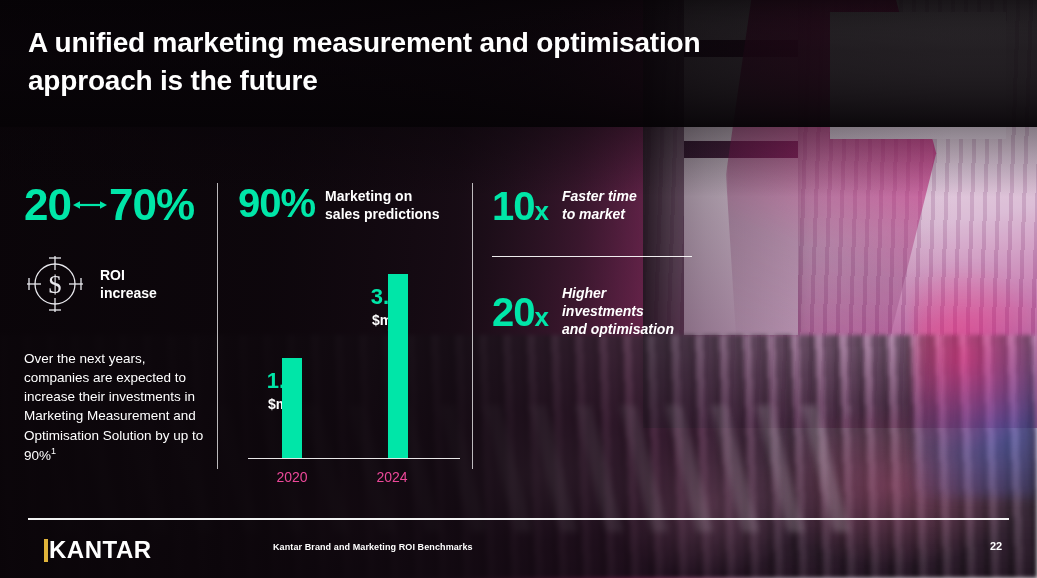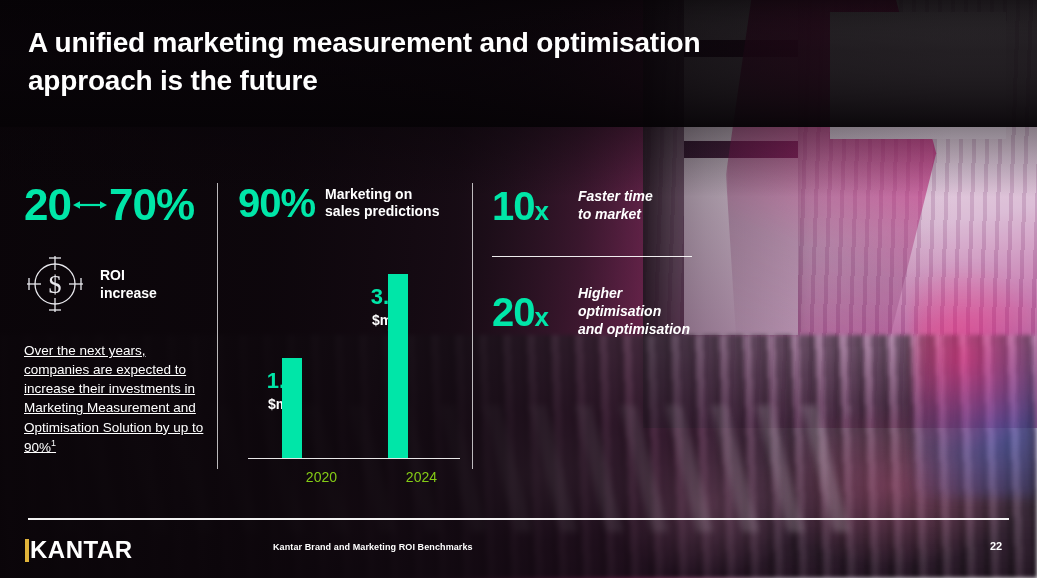--- a/index.html
+++ b/index.html
@@ -126,29 +126,28 @@
     display:inline-block; width:34px; height:14px; margin:0 2px; position:relative;
   }
   .bigstat .arrow svg{ position:absolute; left:0; top:0; }
 
   .roi-row{ display:flex; align-items:center; gap:14px; margin-top:26px; }
   .roi-icon{ width:62px; height:62px; flex:0 0 62px; }
   .roi-label{
     font-size:14px; font-weight:700; line-height:1.3; color:#fff;
   }
   .col1-body{
-    margin-top:26px; font-size:13.5px; line-height:1.42; color:#fff; font-weight:400;
+    margin-top:34px; font-size:13.5px; line-height:1.42; color:#fff; font-weight:400;
     max-width:180px;
-    text-decoration:underline;
   }
   .col1-body sup{ font-size:9px; vertical-align:super; }
 
   
   .col2{ position:absolute; left:238px; top:183px; width:226px; }
-  .col2-head{ display:flex; align-items:center; gap:10px; }
+  .col2-head{ display:flex; align-items:flex-end; gap:10px; }
   .col2-head .pct{
     color:#00e6a8; font-size:40px; font-weight:600; line-height:1; letter-spacing:-1px;
   }
   .col2-head .cap{ font-size:14px; font-weight:700; line-height:1.25; color:#fff; white-space:nowrap; }
 
   .chart{ position:relative; height:248px; margin-top:14px; }
   .axis{
     position:absolute; left:10px; right:4px; bottom:26px; height:1px;
     background:rgba(255,255,255,.9);
   }
@@ -166,42 +165,42 @@
   }
   
   .sq{ position:relative; }
   .sq::after{
     content:""; position:absolute; left:7px; right:0px; bottom:-3px; height:4px;
     background-image:radial-gradient(circle at 2px 3px, #e33 1.3px, rgba(0,0,0,0) 1.6px),
                      radial-gradient(circle at 5px 1px, #e33 1.3px, rgba(0,0,0,0) 1.6px);
     background-size:6px 4px; background-repeat:repeat-x;
   }
   .xlabel{
-    position:absolute; bottom:0; width:90px; text-align:right;
-    font-size:14px; color:#84cc16; font-weight:400;
+    position:absolute; bottom:0; width:90px; text-align:center;
+    font-size:14px; color:#ec4899; font-weight:400;
   }
 
   
   .col3{ position:absolute; left:492px; top:186px; width:232px; }
-  .kpi{ display:flex; align-items:center; gap:30px; }
+  .kpi{ display:flex; align-items:center; gap:14px; }
   .kpi .val{
     color:#00e6a8; font-size:40px; font-weight:600; line-height:1; letter-spacing:-1px;
     white-space:nowrap;
   }
   .kpi .val .x{ font-size:26px; }
   .kpi .cap{ font-size:14px; font-weight:700; line-height:1.28; color:#fff;font-style:italic; }
   .hrule{ height:1px; background:rgba(255,255,255,.92); margin:30px 0 28px 0; width:200px; }
 
   
   .footer-rule{
     position:absolute; left:28px; right:28px; top:518px; height:2px;
     background:rgba(255,255,255,.95);
   }
   .logo{
-    position:absolute; left:25px; top:536px;
+    position:absolute; left:44px; top:536px;
     font-size:24px; font-weight:700; letter-spacing:.5px; color:#fff;
     display:flex; align-items:center;
   }
   .logo .kbar{
     display:inline-block; width:4px; height:23px; background:#e0b33a; margin-right:1px;
   }
   .footer-caption{
     position:absolute; left:273px; top:542px;
     font-size:9px; font-weight:700; color:#fff; letter-spacing:.1px;
   }
@@ -317,21 +316,21 @@
           <span>to market</span>
         </span>
       </div>
 
       <div class="hrule"></div>
 
       <div class="kpi">
         <span class="val"><span>20</span><span class="x">x</span></span>
         <span class="cap">
           <span>Higher</span><br>
-          <span>optimisation</span><br>
+          <span>investments</span><br>
           <span>and optimisation</span>
         </span>
       </div>
     </div>
 
     <div class="footer-rule"></div>
 
     <div class="logo">
       <span class="kbar"></span>
         <span>KANTAR</span>

